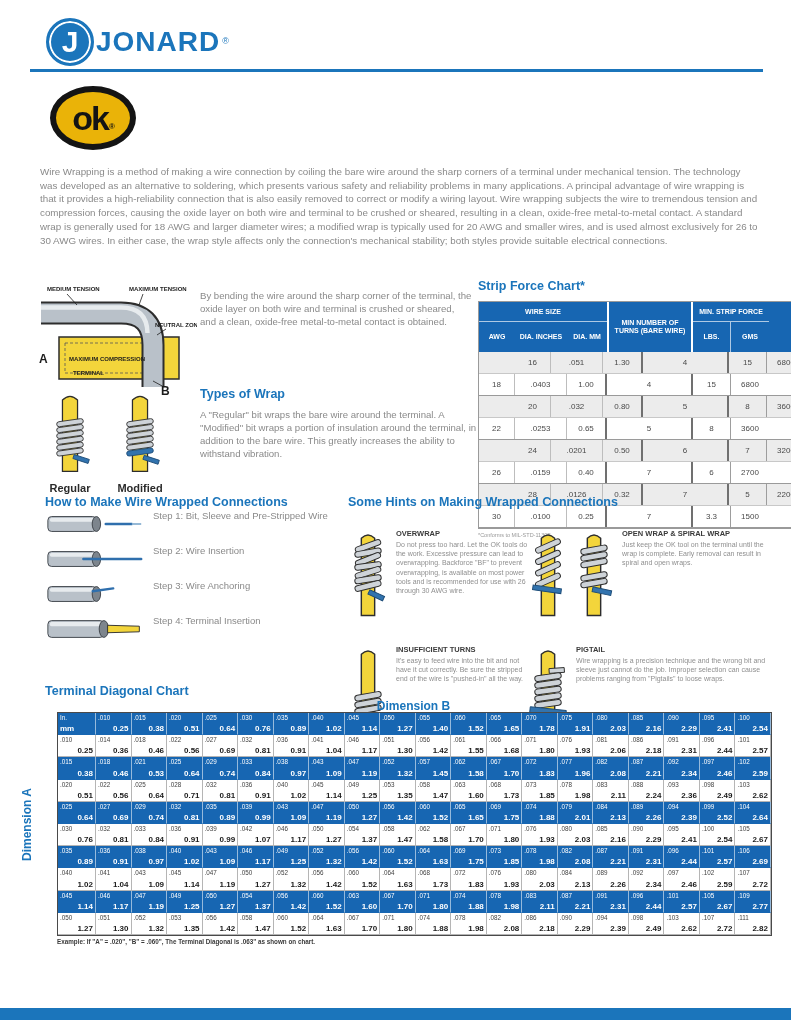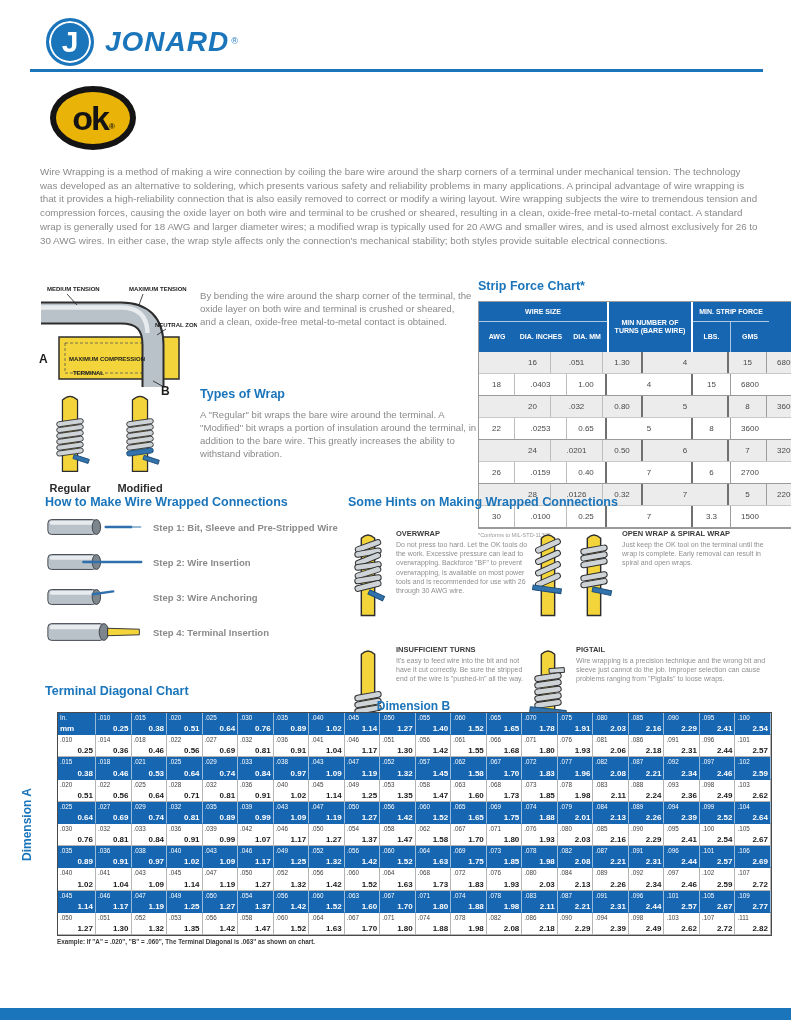--- a/index.html
+++ b/index.html
@@ -2,21 +2,21 @@
 <html><head>
 <meta charset="utf-8">
 <style>
   html,body{margin:0;padding:0;background:#ffffff;}
   body{width:791px;height:1024px;position:relative;font-family:"Liberation Sans",sans-serif;overflow:hidden;}
   .abs{position:absolute;}
 
   
   .logo-row{left:46px;top:18px;display:flex;align-items:center;}
   .logo-circle{width:42px;height:42px;border-radius:50%;background:#1b75bb;border:3px solid #1b75bb;box-shadow:inset 0 0 0 2px #fff;color:#fff;font-weight:bold;font-size:30px;display:flex;align-items:center;justify-content:center;}
-  .brand{margin-left:11px;font-size:28px;color:#1b75bb;letter-spacing:1px;display:flex;align-items:flex-end;font-style:italic;}
+  .brand{margin-left:2px;font-size:28px;color:#1b75bb;letter-spacing:1px;display:flex;align-items:flex-end;}
   .brand .b1{font-weight:800;}
   .brand .b2{font-weight:400;margin-left:4px;letter-spacing:3px;}
   .brand .reg{font-size:9px;margin-left:2px;position:relative;top:-12px;}
   .rule{left:30px;right:28px;top:69px;height:3px;background:#1b75bb;}
 
   .ok-logo{left:50px;top:86px;width:74px;height:52px;border:6px solid #141414;border-radius:50%;display:flex;align-items:center;justify-content:center;color:#141414;font-weight:800;font-size:34px;letter-spacing:-2px;background:#eab308;}
   .ok-logo .reg{font-size:8px;font-weight:bold;position:relative;top:8px;left:1px;letter-spacing:0;}
 
   .intro{left:40px;top:165px;width:718px;font-size:9.8px;line-height:13.7px;color:#8a8a8a;}
 
@@ -52,21 +52,21 @@
   .sf-pairend{border-bottom:1.5px solid #9a9a9a;}
   .sf-cell{display:flex;align-items:center;justify-content:center;font-size:8px;color:#4a4a4a;}
   .sfc0,.sfc1{border-right:1px solid #bdbdbd;}
   .sfc2{border-right:2px solid #707070;}
   .sfc3{border-right:2px solid #707070;}
   .sfc4{border-right:1px solid #9d9d9d;}
   .sf-note{font-size:5.5px;color:#9a9a9a;margin-top:3px;}
 
   
   .how-sec{left:45px;top:495px;width:300px;}
-  .step-row{display:flex;align-items:center;height:34px;margin-top:1px;font-weight:bold;}
+  .step-row{display:flex;align-items:flex-start;height:34px;margin-top:1px;}
   .step-row svg{width:100px;height:28px;flex:none;}
   .step-label{font-size:9.5px;color:#8a8a8a;margin-left:8px;}
   .metal{fill:#b9c1c9;stroke:#3c4248;stroke-width:1;}
   .metal-hi{fill:#e7ebee;stroke:none;}
   .metal-end{fill:#7d858d;stroke:#3c4248;stroke-width:1;}
   .wire-b{stroke:#2f6fad;stroke-width:2.6;fill:none;stroke-linecap:round;}
   .postf{fill:#f3d53b;stroke:#2d2d2d;stroke-width:1.5;}
   .turn{fill:#ced3d8;stroke:#2d2d2d;stroke-width:1;}
   .turn-b{fill:#3273ae;stroke:#1d4c77;stroke-width:1;}
 

